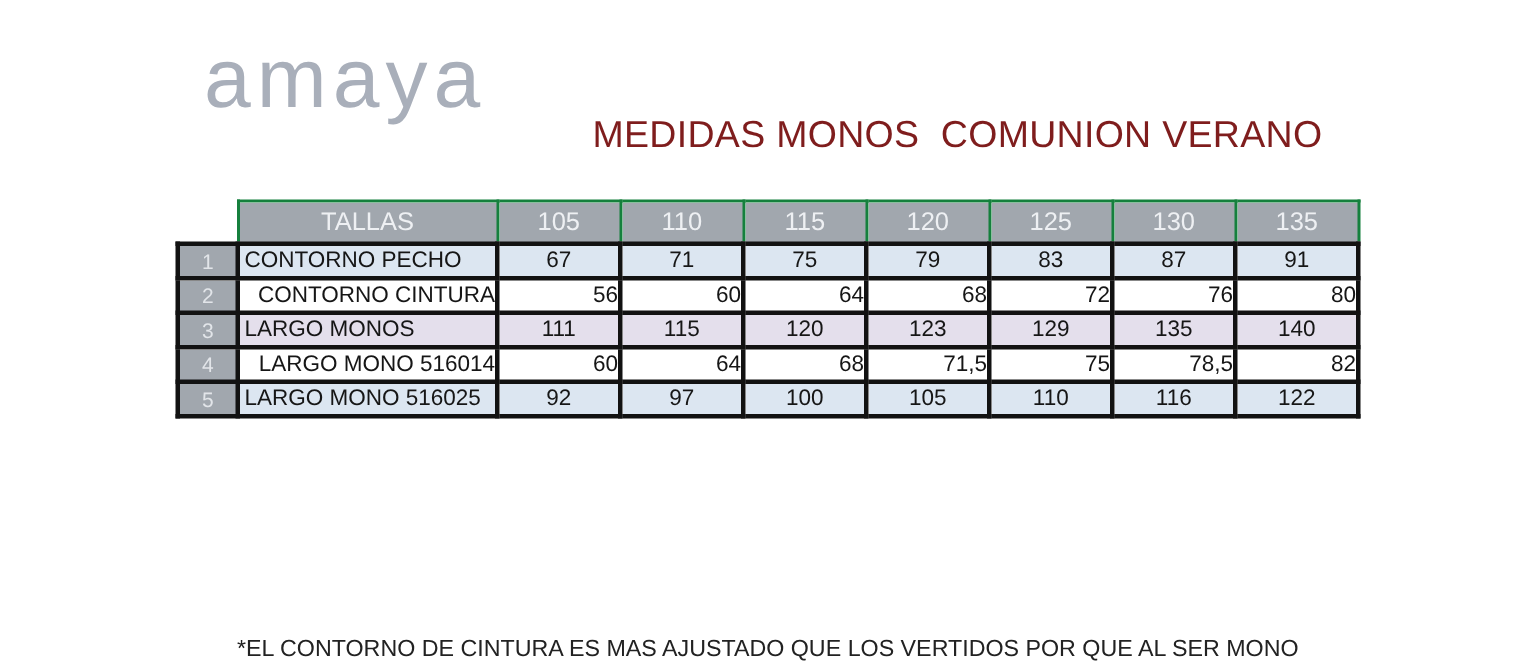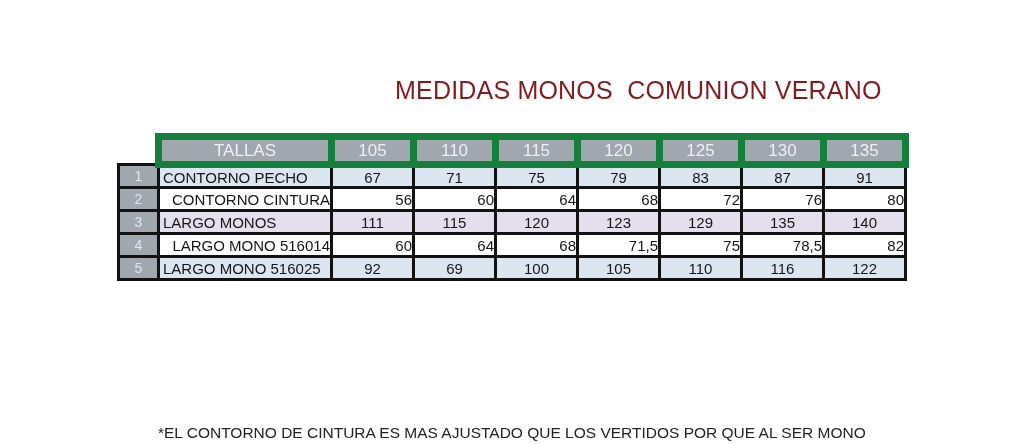--- a/index.html
+++ b/index.html
@@ -39,21 +39,21 @@
   }
   table.sizes td, table.sizes th {
     padding: 0; text-align: center; overflow: hidden;
     font-weight: 400;
   }
   tr.hrow { height: 28px; }
   tr.hrow th {
     background: var(--header-gray, #a1a7ae);
     color: #eef0f3;
     font-size: 17px;
-    border: 7px solid #15803d;
+    border: 2px solid #15803d;
   }
   td.ghost { border: none; background: transparent; }
   tr.drow { height: 23px; }
   tr.drow td {
     border: 3px solid #121212;
     font-size: 15px; color: #161616;
   }
   tr.drow td.num {
     background: var(--header-gray, #a1a7ae);
     color: #e2e5e9; font-size: 14px;
@@ -70,20 +70,21 @@
   .footnote {
     position: absolute; left: 158px; top: 375px;
     font-size: 15.5px; line-height: 23px; color: #222222;
     white-space: pre;
   }
 </style>
 </head>
 <body>
 
 <div class="logo">
+  <div class="brand">amaya</div>
 </div>
 
 <div class="title">MEDIDAS MONOS  COMUNION VERANO</div>
 
 <table class="sizes">
   <colgroup>
     <col style="width:40px">
     <col style="width:173px">
     <col style="width:82px">
       <col style="width:82px">
@@ -146,21 +147,21 @@
     <td>68</td>
     <td>71,5</td>
     <td>75</td>
     <td>78,5</td>
     <td>82</td>
   </tr>
   <tr class="drow fill-blue">
     <td class="num">5</td>
     <td class="label">LARGO MONO 516025</td>
     <td>92</td>
-    <td>69</td>
+    <td>97</td>
     <td>100</td>
     <td>105</td>
     <td>110</td>
     <td>116</td>
     <td>122</td>
   </tr>
 </tbody>
   </table>
 
 <div class="footnote">

